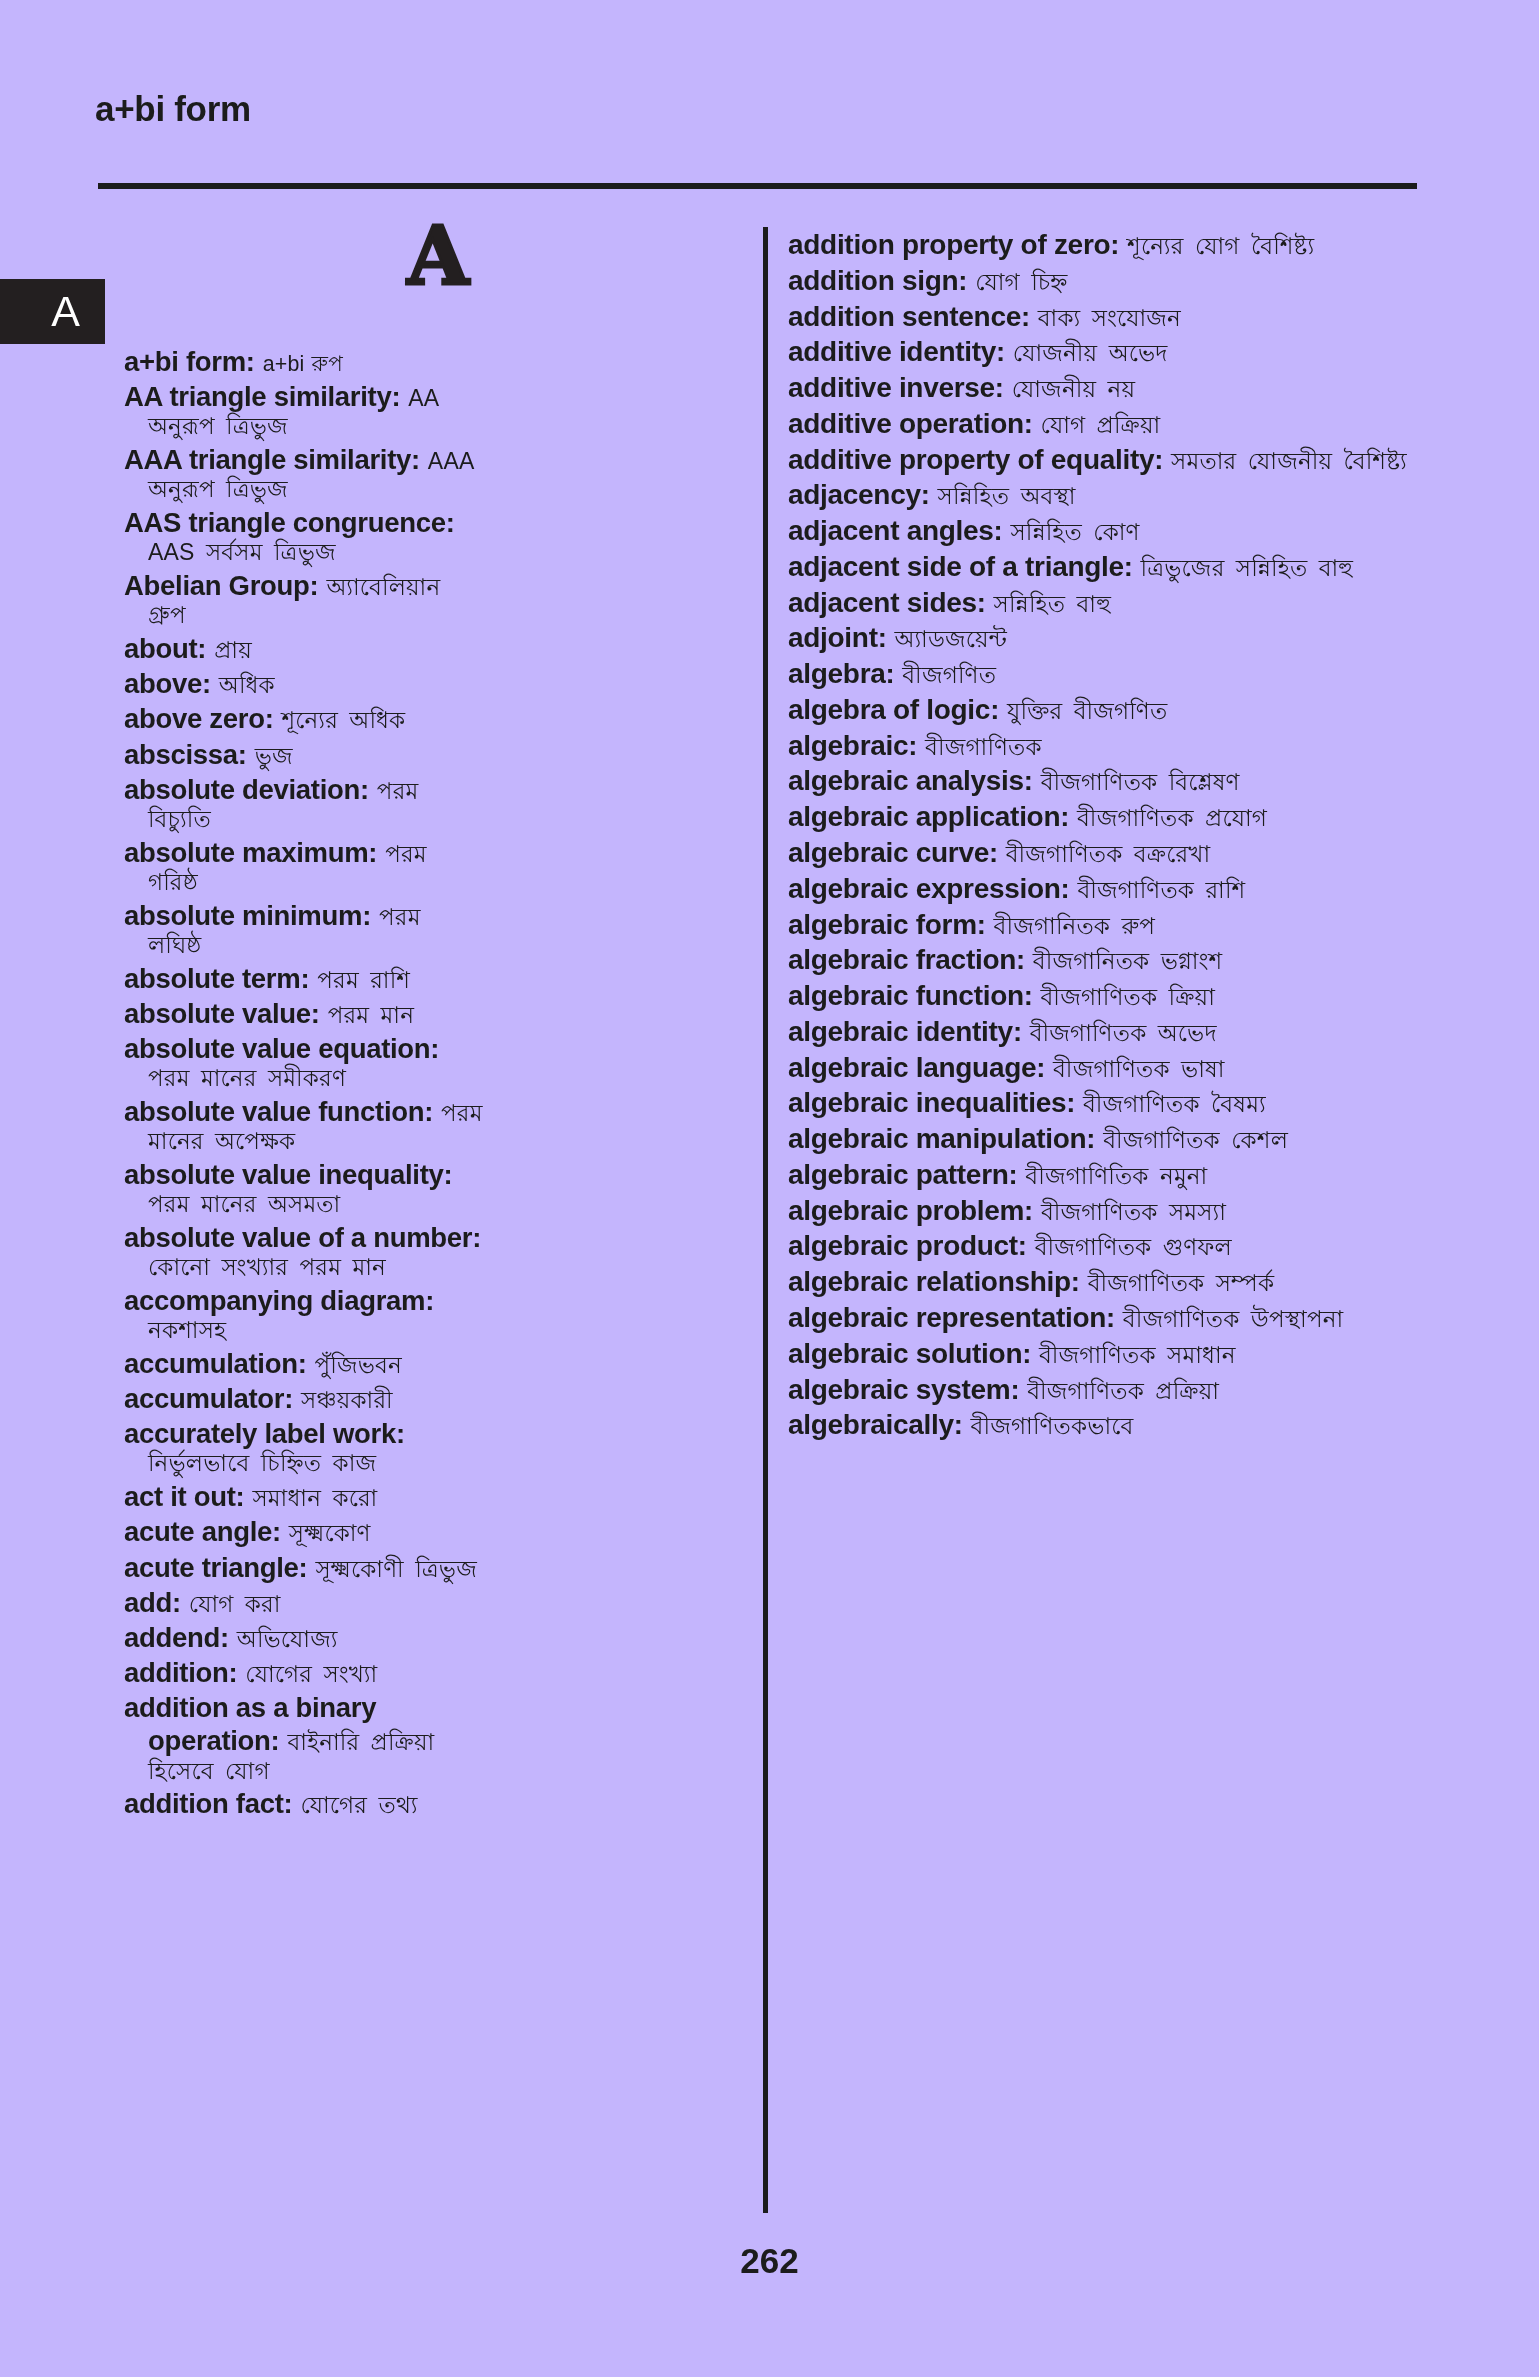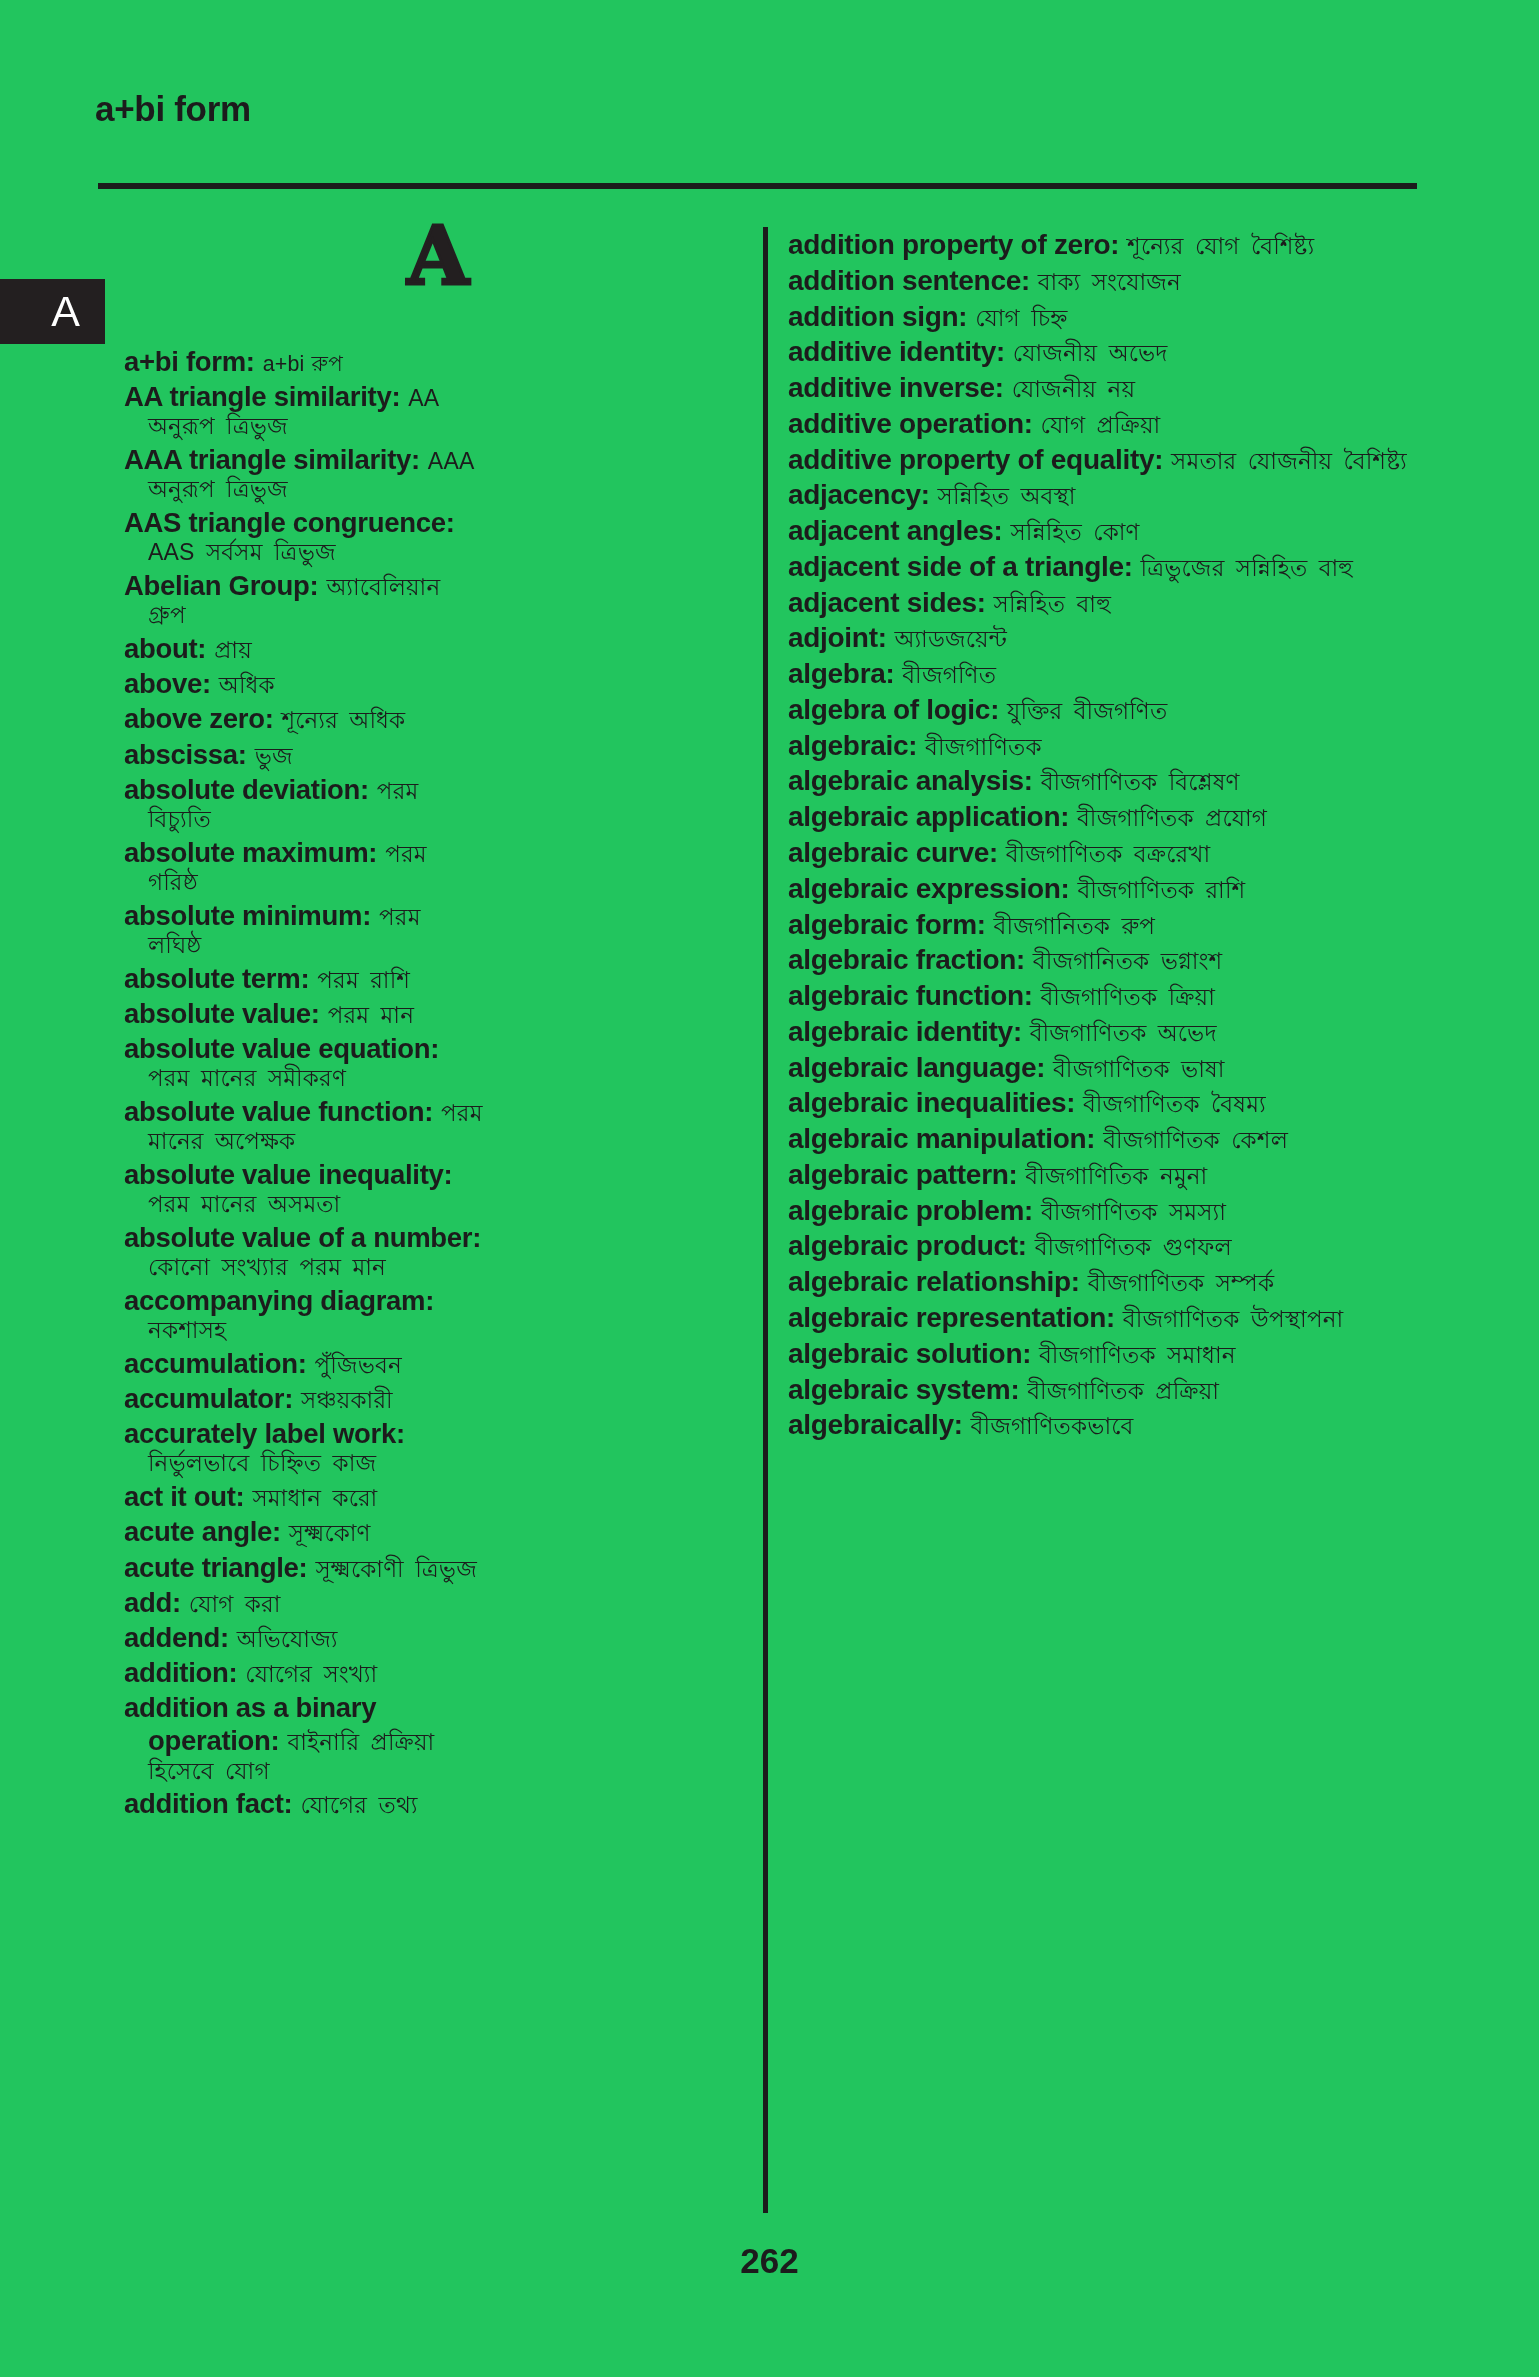--- a/index.html
+++ b/index.html
@@ -8,21 +8,21 @@
     background: #ffffff;
   }
   body {
     font-family: "Liberation Sans", "DejaVu Sans", sans-serif;
     color: #1c1c1c;
   }
   #page {
     position: relative;
     width: 1539px;
     height: 2377px;
-    background: #22c55e;
+    background: #c4b5fd;
     overflow: hidden;
     box-sizing: border-box;
   }
 
   
   .running-head {
     position: absolute;
     left: 95px;
     top: 89px;
     font-size: 35px;
@@ -190,22 +190,22 @@
       <p class="entry"><span class="term">acute angle</span><span class="colon">: </span><span class="gloss">সূক্ষ্মকোণ</span></p>
       <p class="entry"><span class="term">acute triangle</span><span class="colon">: </span><span class="gloss">সূক্ষ্মকোণী  ত্রিভুজ</span></p>
       <p class="entry"><span class="term">add</span><span class="colon">: </span><span class="gloss">যোগ  করা</span></p>
       <p class="entry"><span class="term">addend</span><span class="colon">: </span><span class="gloss">অভিযোজ্য</span></p>
       <p class="entry"><span class="term">addition</span><span class="colon">: </span><span class="gloss">যোগের  সংখ্যা</span></p>
       <p class="entry"><span class="term">addition as a binary operation</span><span class="colon">: </span><span class="gloss">বাইনারি  প্রক্রিয়া  হিসেবে  যোগ</span></p>
       <p class="entry"><span class="term">addition fact</span><span class="colon">: </span><span class="gloss">যোগের  তথ্য</span></p>
     </div>
   <div class="col col-right" id="col-right">
       <p class="entry"><span class="term">addition property of zero</span><span class="colon">: </span><span class="gloss">শূন্যের  যোগ  বৈশিষ্ট্য</span></p>
+      <p class="entry"><span class="term">addition sign</span><span class="colon">: </span><span class="gloss">যোগ  চিহ্ন</span></p>
       <p class="entry"><span class="term">addition sentence</span><span class="colon">: </span><span class="gloss">বাক্য  সংযোজন</span></p>
-      <p class="entry"><span class="term">addition sign</span><span class="colon">: </span><span class="gloss">যোগ  চিহ্ন</span></p>
       <p class="entry"><span class="term">additive identity</span><span class="colon">: </span><span class="gloss">যোজনীয়  অভেদ</span></p>
       <p class="entry"><span class="term">additive inverse</span><span class="colon">: </span><span class="gloss">যোজনীয়  নয়</span></p>
       <p class="entry"><span class="term">additive operation</span><span class="colon">: </span><span class="gloss">যোগ  প্রক্রিয়া</span></p>
       <p class="entry"><span class="term">additive property of equality</span><span class="colon">: </span><span class="gloss">সমতার  যোজনীয়  বৈশিষ্ট্য</span></p>
       <p class="entry"><span class="term">adjacency</span><span class="colon">: </span><span class="gloss">সন্নিহিত  অবস্থা</span></p>
       <p class="entry"><span class="term">adjacent angles</span><span class="colon">: </span><span class="gloss">সন্নিহিত  কোণ</span></p>
       <p class="entry"><span class="term">adjacent side of a triangle</span><span class="colon">: </span><span class="gloss">ত্রিভুজের  সন্নিহিত  বাহু</span></p>
       <p class="entry"><span class="term">adjacent sides</span><span class="colon">: </span><span class="gloss">সন্নিহিত  বাহু</span></p>
       <p class="entry"><span class="term">adjoint</span><span class="colon">: </span><span class="gloss">অ্যাডজয়েন্ট</span></p>
       <p class="entry"><span class="term">algebra</span><span class="colon">: </span><span class="gloss">বীজগণিত</span></p>

